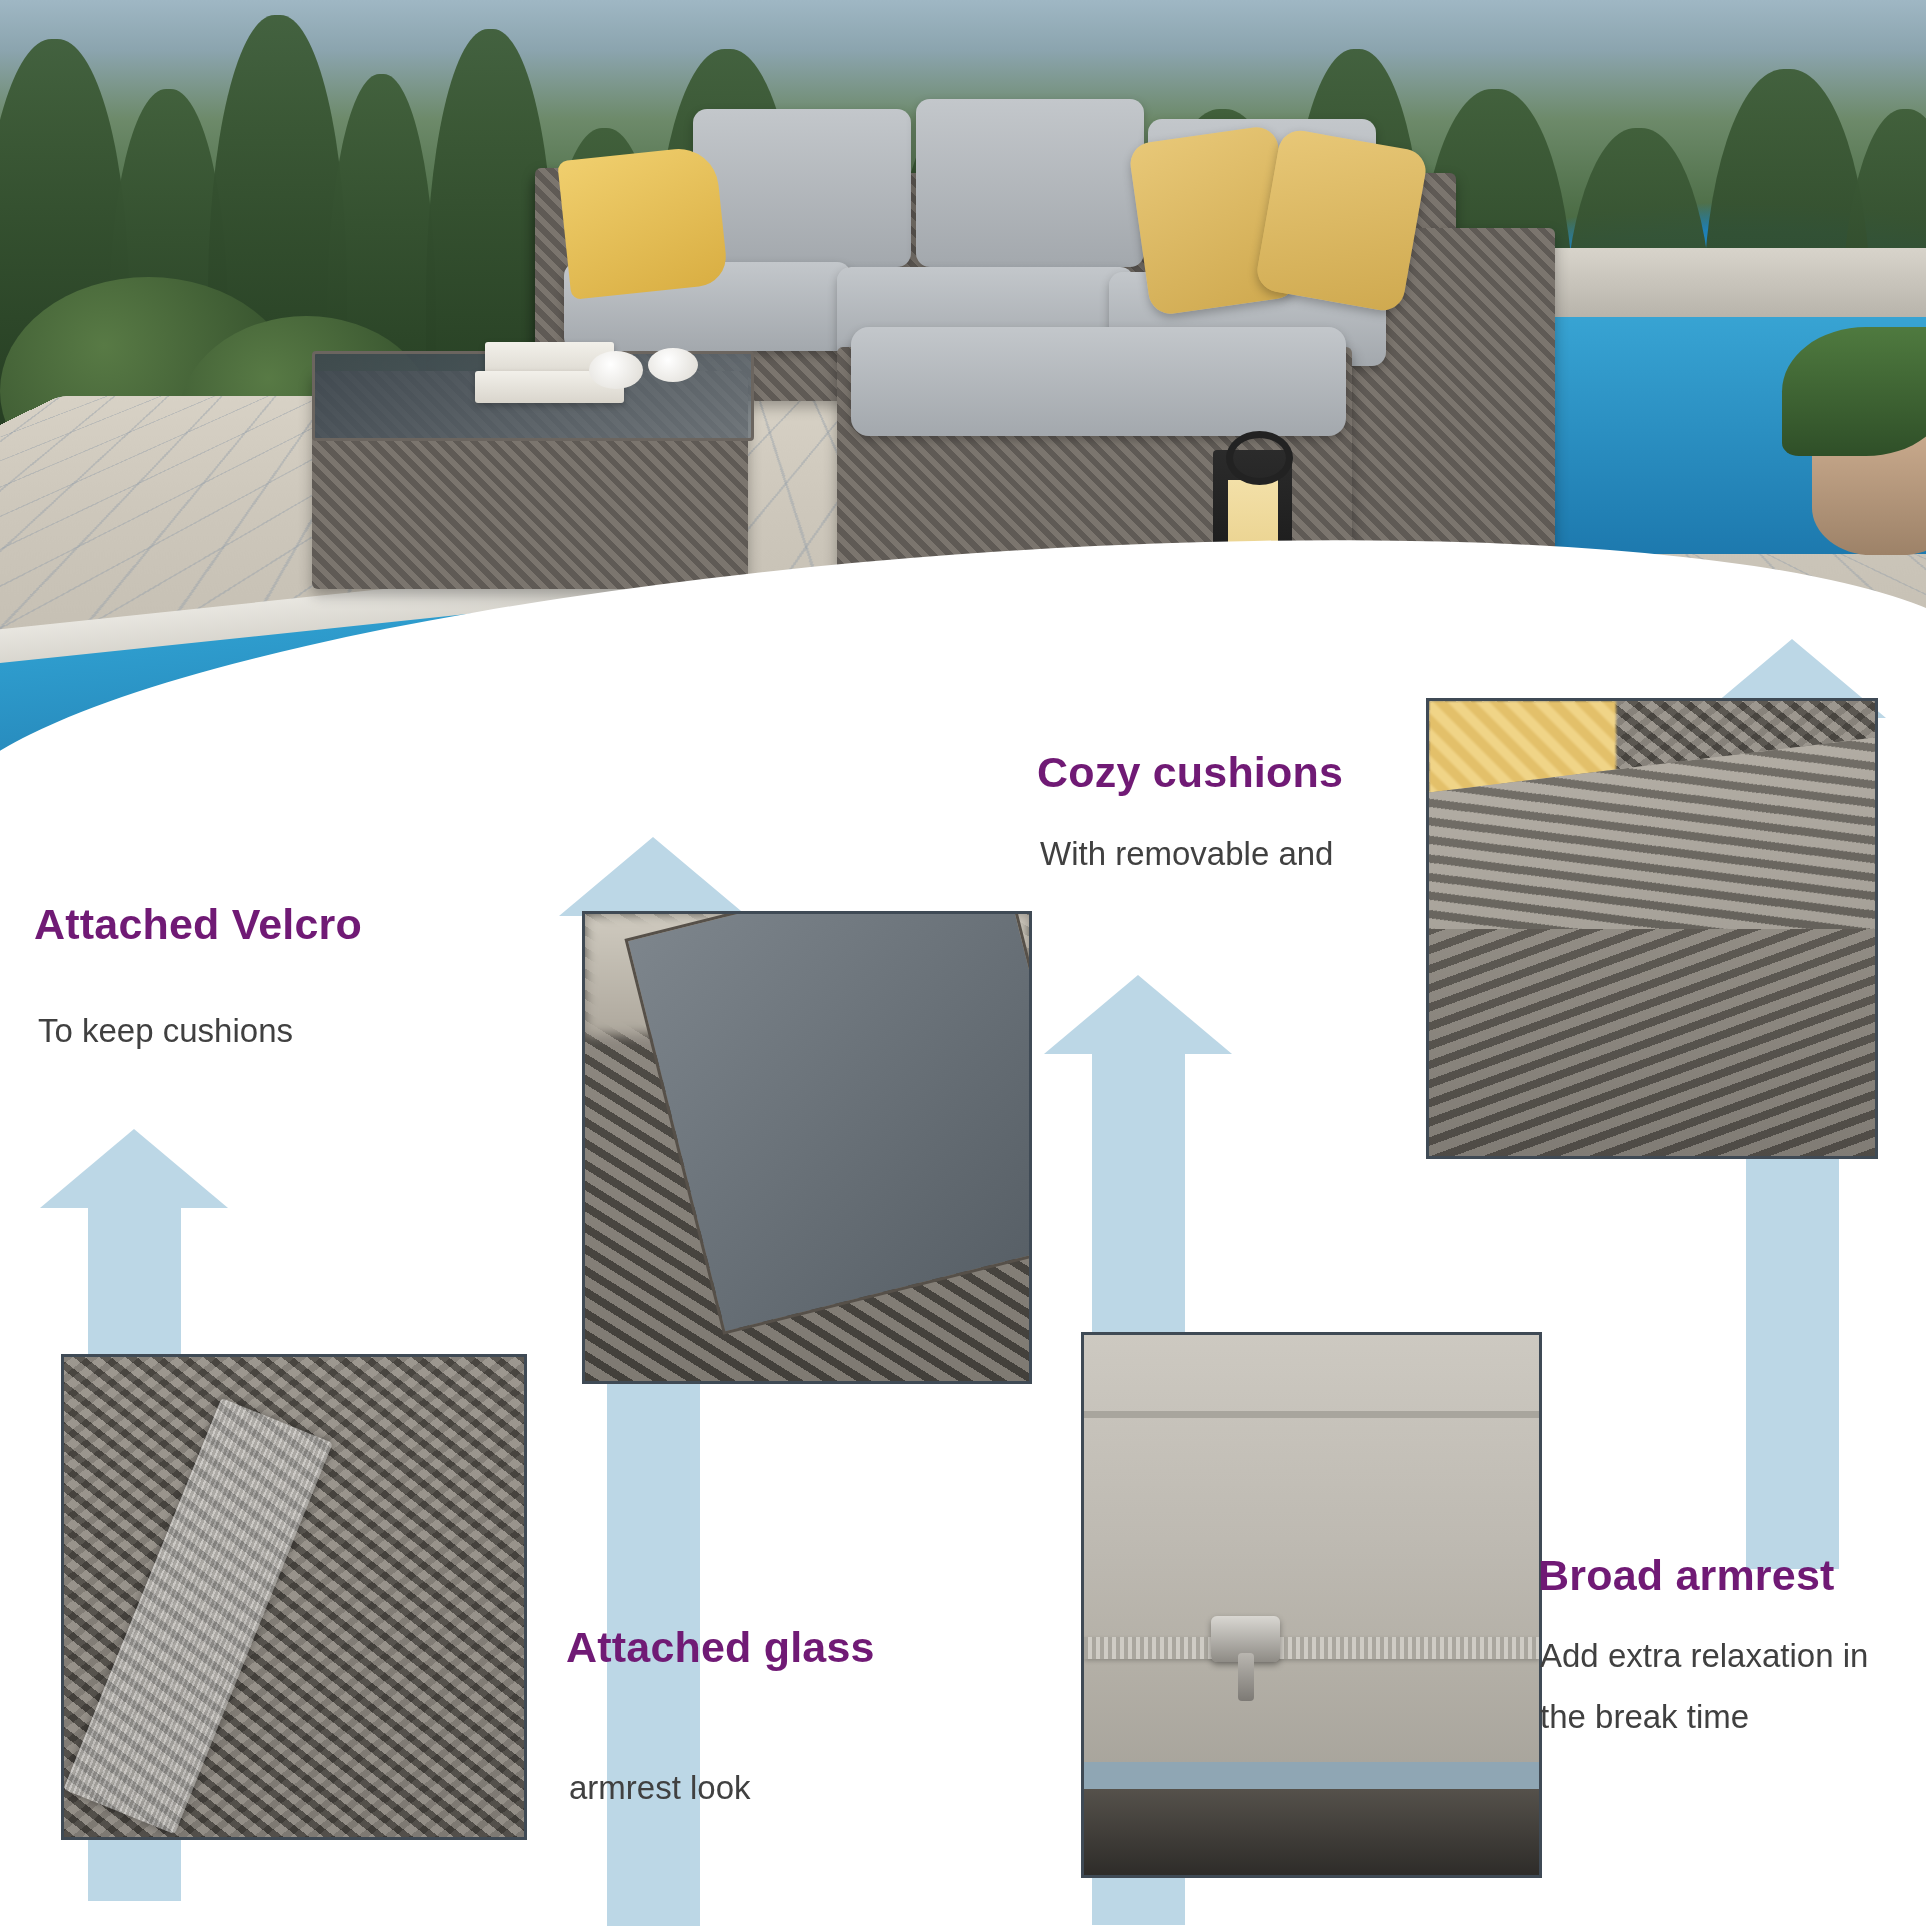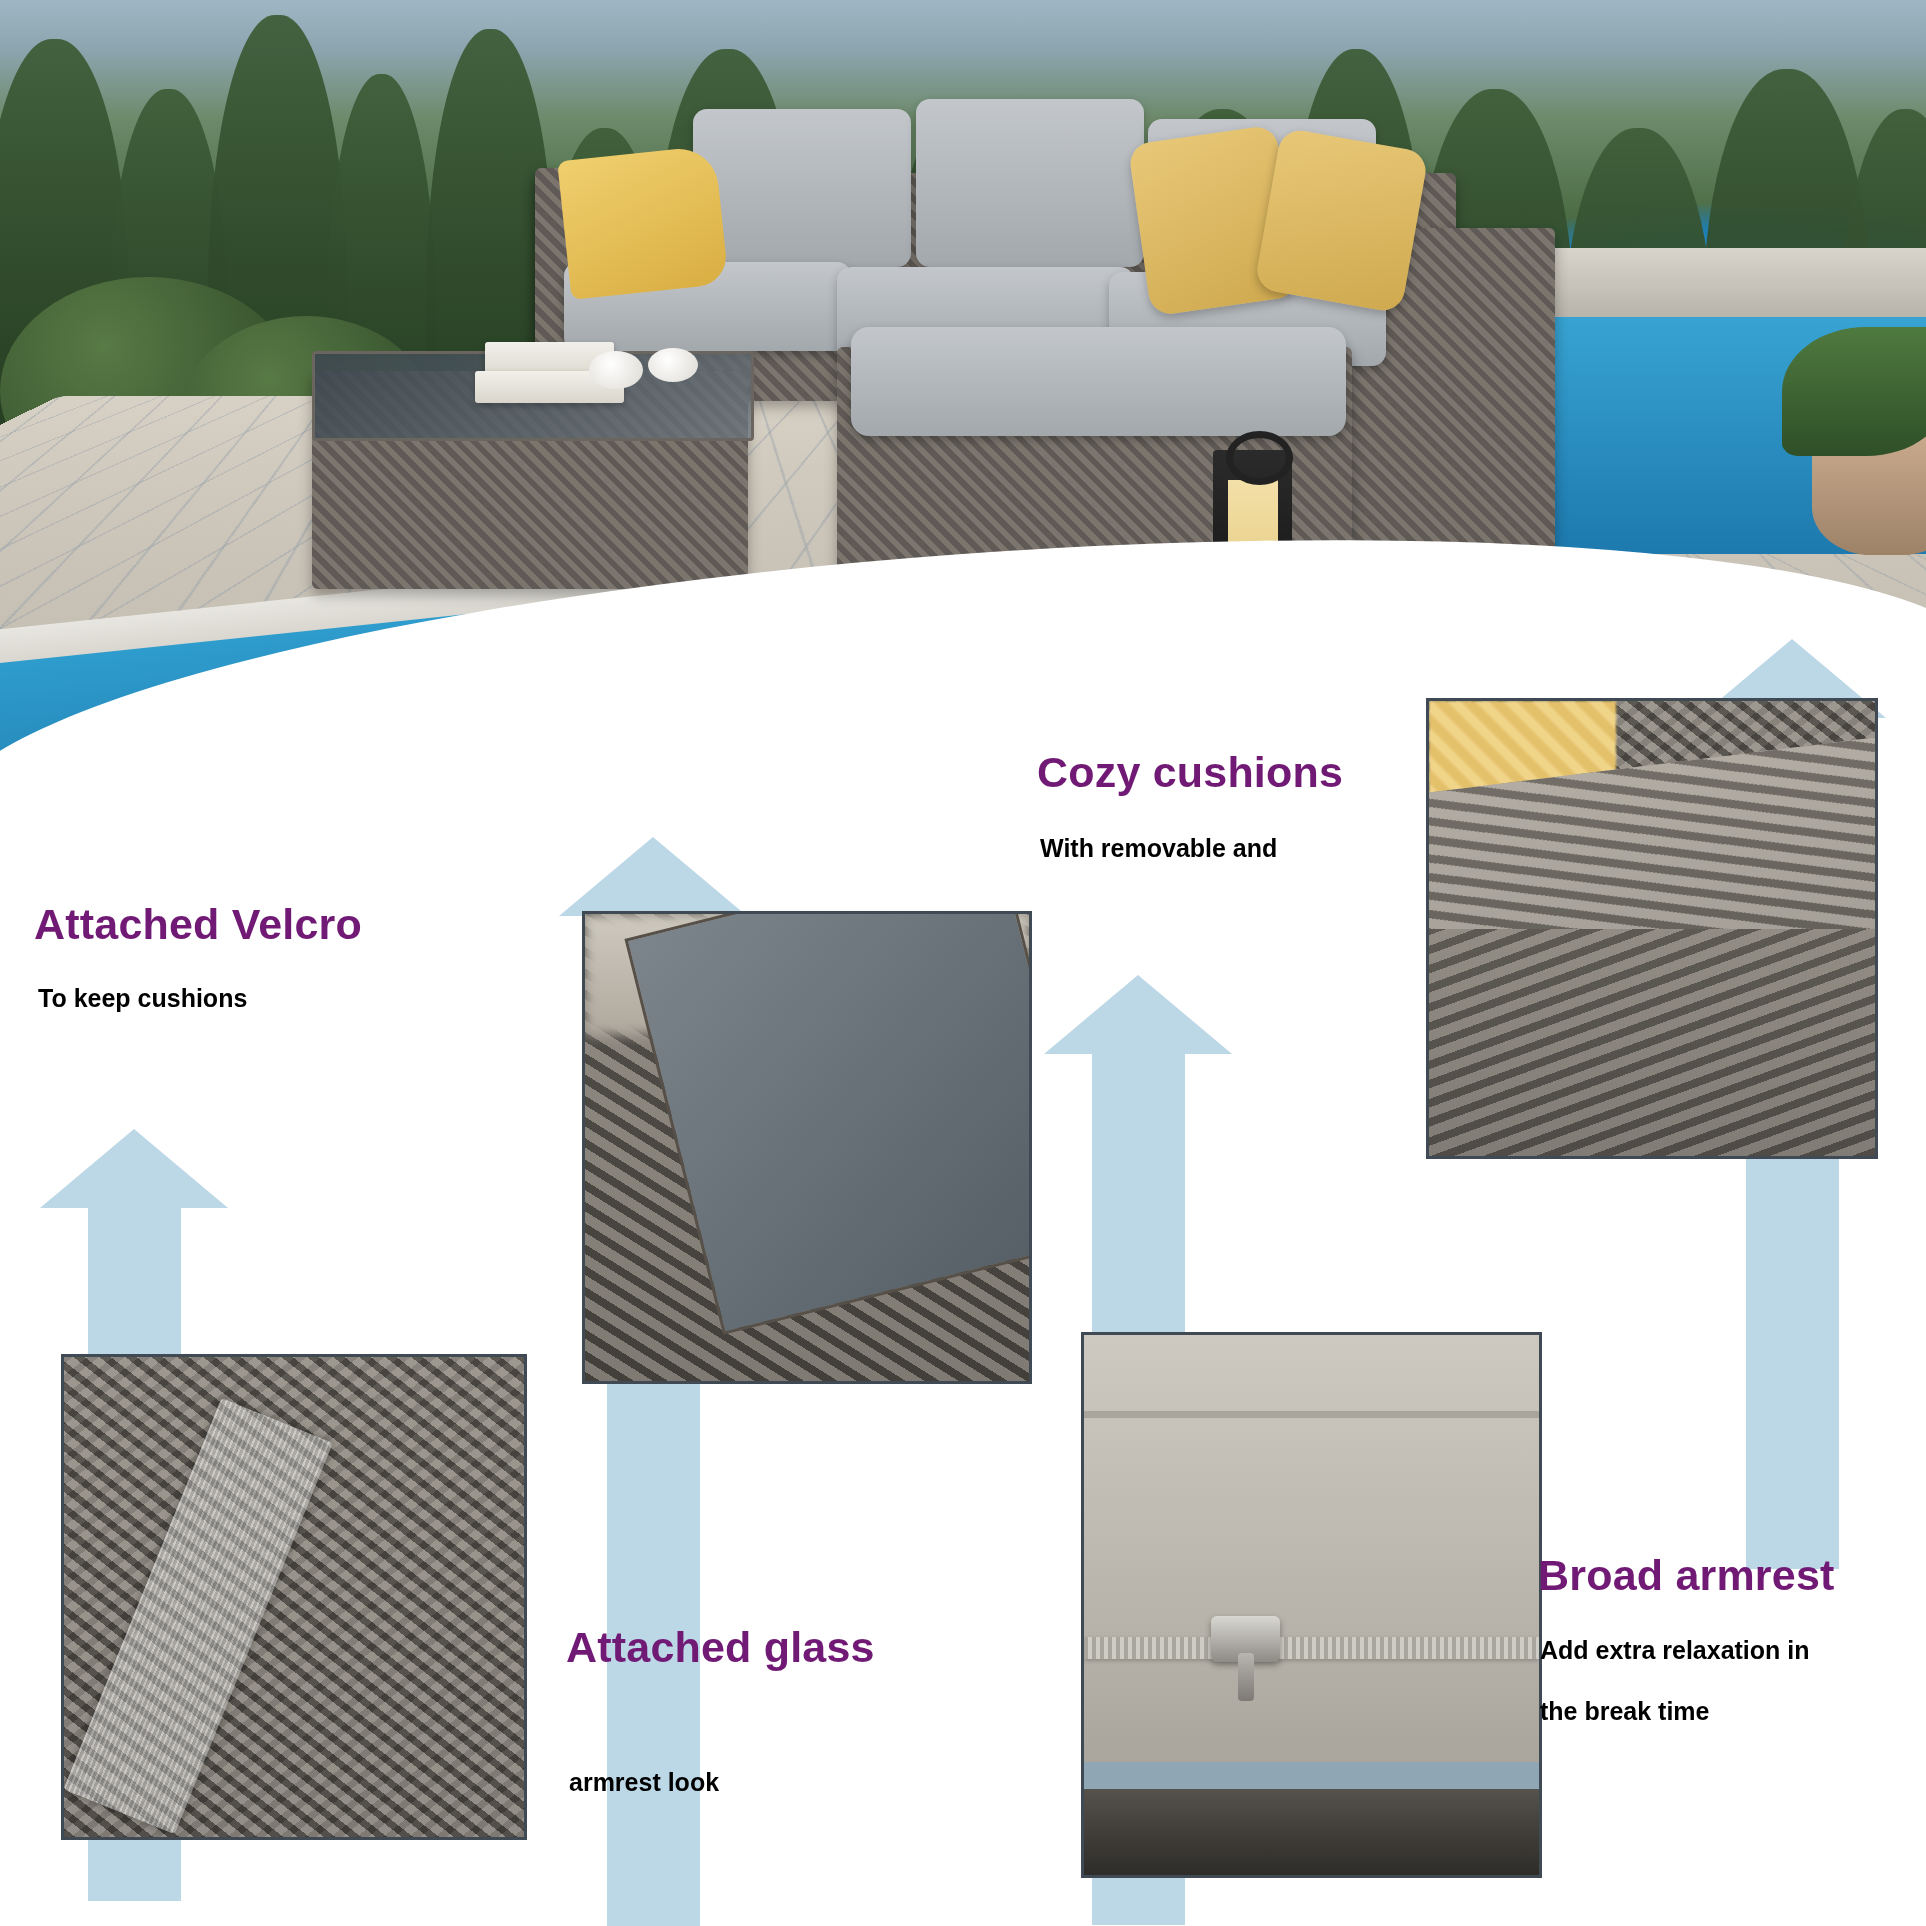--- a/index.html
+++ b/index.html
@@ -168,21 +168,21 @@
   }
   .dark-band{position:absolute;left:0;bottom:0;width:100%;height:16%;background:linear-gradient(180deg,#55514b,#2e2c29);}
   .blue-band{position:absolute;left:0;bottom:16%;width:100%;height:5%;background:#8fa6b4;}
 
   
   .title{
     position:absolute;color:#701a75;font-weight:bold;letter-spacing:0.2px;
     font-size:43px;line-height:1.1;
   }
   .sub{
-    position:absolute;color:#000000;font-size:25px;line-height:1.45;font-weight:bold;
+    position:absolute;color:#404040;font-size:33px;line-height:1.45;
   }
 </style>
 </head>
 <body>
 
 <div class="stage">
 
   <div class="hero">
     <div class="hero-photo"></div>
 
@@ -293,21 +293,21 @@
   <div class="photo" style="left:1081px;top:1332px;width:455px;height:540px;">
     <div class="zip-fabric"></div>
     <div style="position:absolute;left:0;top:14%;width:100%;height:7px;background:#a8a59d;"></div>
     <div class="zip-line"></div>
     <div class="zip-pull"></div>
     <div class="blue-band"></div>
     <div class="dark-band"></div>
   </div>
 
   <div class="title" style="left:34px;top:901px;width:515px;">Attached Velcro</div>
-  <div class="sub" style="left:38px;top:980px;width:475px;">To keep cushions</div>
+  <div class="sub" style="left:38px;top:1007px;width:475px;">To keep cushions</div>
 
   <div class="title" style="left:566px;top:1624px;width:554px;">Attached glass</div>
   <div class="sub" style="left:569px;top:1764px;width:535px;">armrest look</div>
 
   <div class="title" style="left:1037px;top:749px;width:515px;">Cozy cushions</div>
   <div class="sub" style="left:1040px;top:830px;width:465px;">With removable and</div>
 
   <div class="title" style="left:1538px;top:1552px;width:396px;">Broad armrest</div>
   <div class="sub" style="left:1540px;top:1632px;width:396px;">Add extra relaxation in</div>
   <div class="sub" style="left:1540px;top:1693px;width:396px;">the break time</div>

